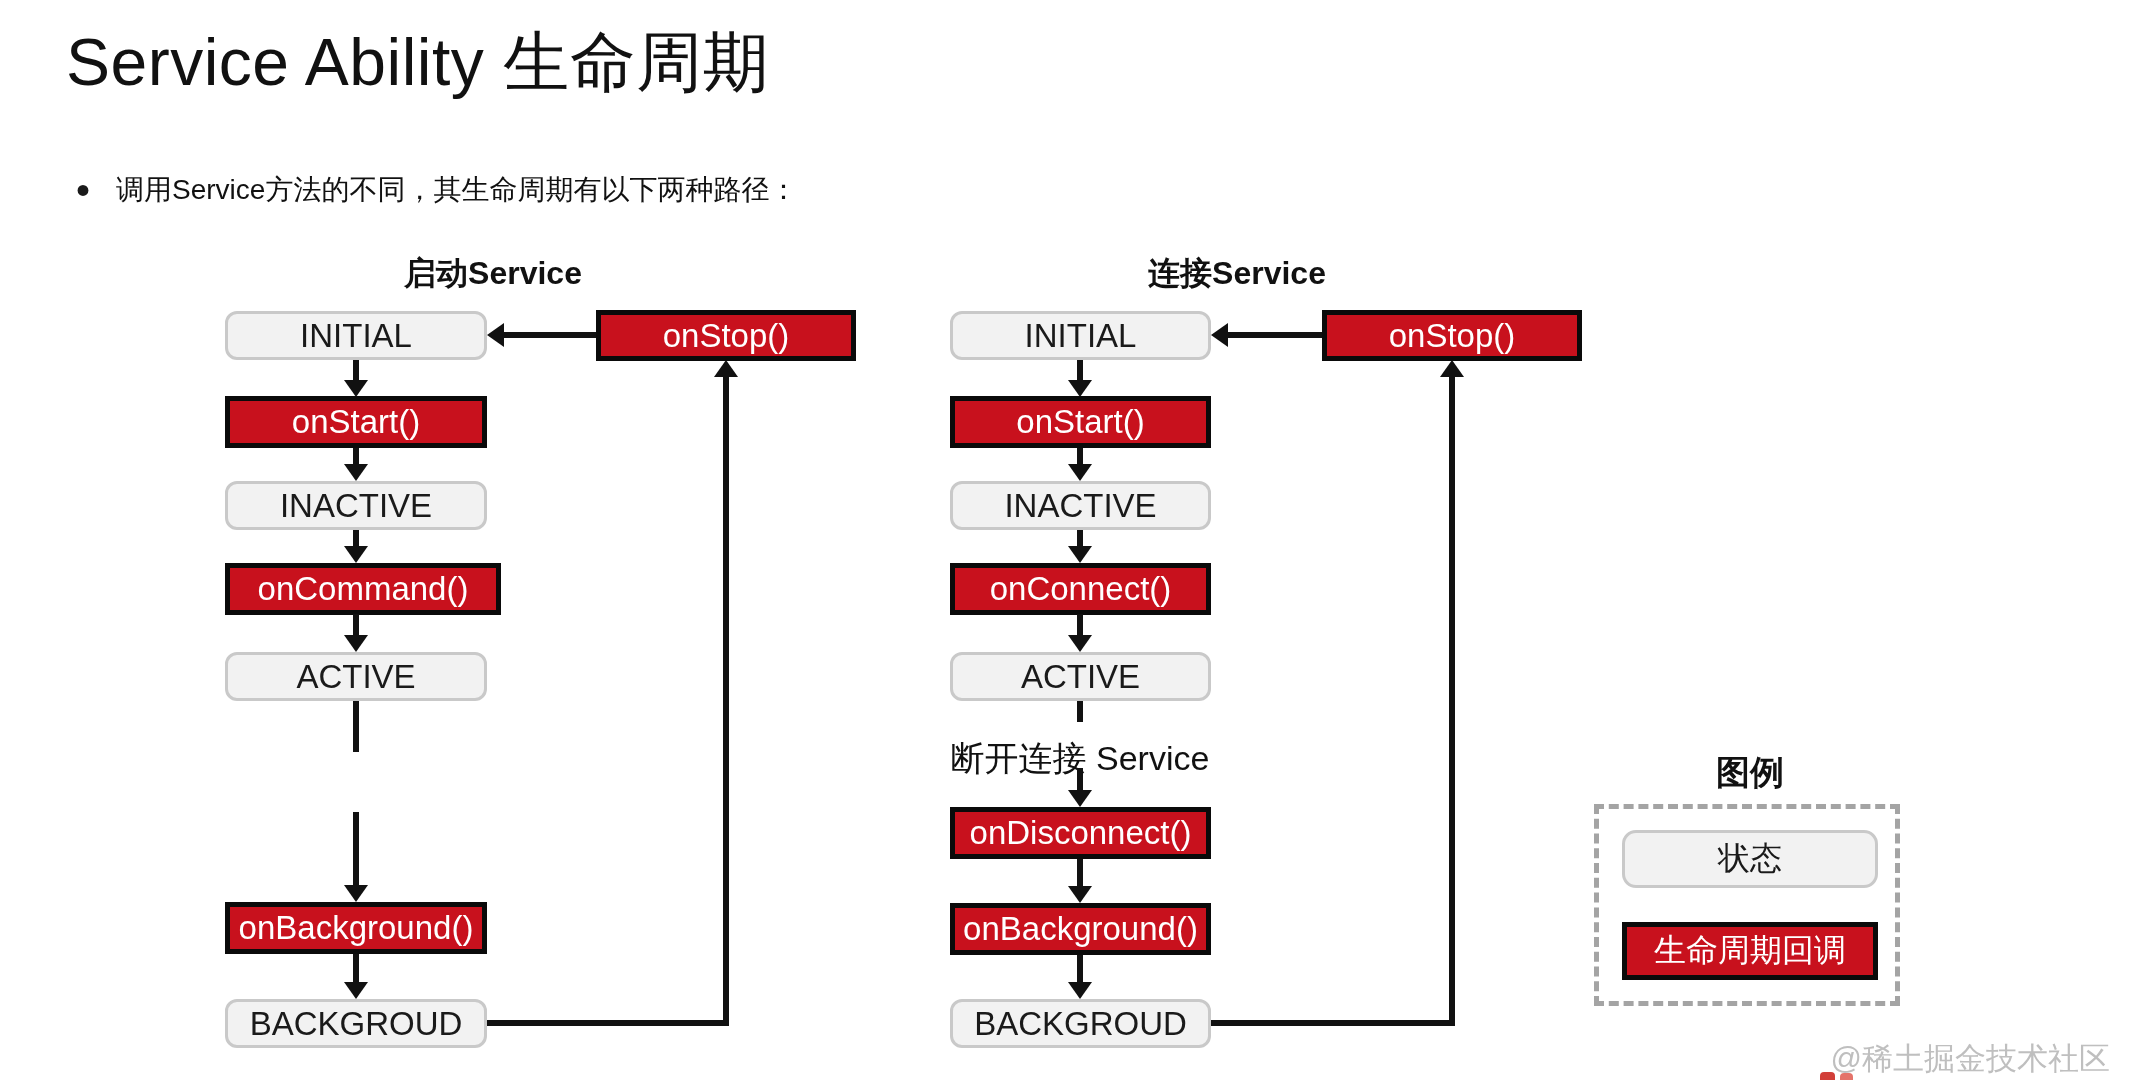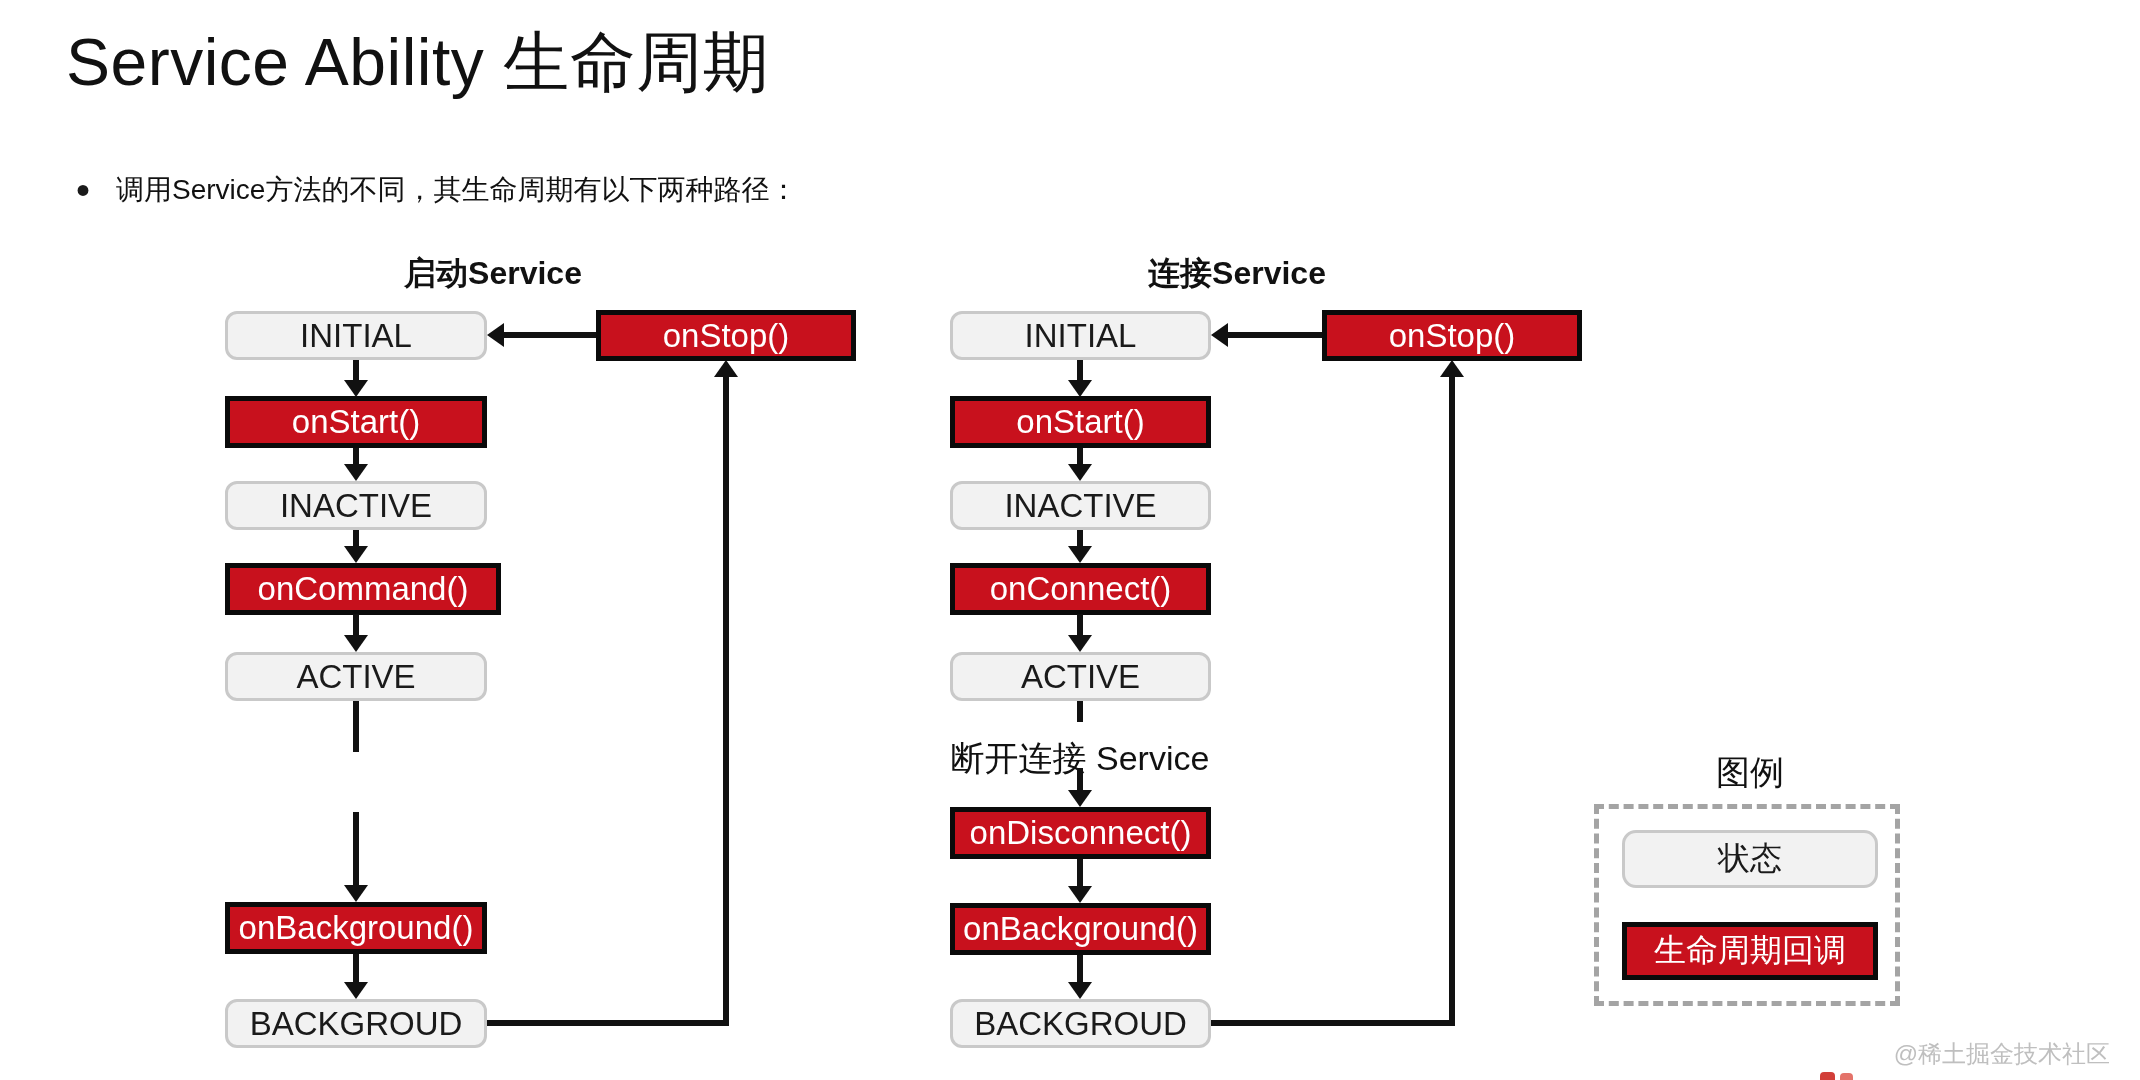--- a/index.html
+++ b/index.html
@@ -66,28 +66,28 @@
     border-right: 12px solid transparent;
     border-bottom: 17px solid #111111;
   }
   .ah-left {
     position: absolute; width: 0; height: 0;
     border-top: 12px solid transparent;
     border-bottom: 12px solid transparent;
     border-right: 17px solid #111111;
   }
   .legend-title {
-    font-size: 34px; font-weight: 400; text-align: center; color: #111111;
+    font-size: 34px; font-weight: 700; text-align: center; color: #111111;
   }
   .legend-frame {
     border: 5px dashed #A4A4A4;
   }
   .watermark {
     right: 30px; top: 1038px;
-    font-size: 24px;
+    font-size: 31px;
     color: #BFBFBF;
   }
   .red-blob { position: absolute; border-radius: 4px 4px 0 0; }
 </style>
 </head>
 <body>
 
 <div class="slide">
 
   <div class="abs title">Service Ability 生命周期</div>

